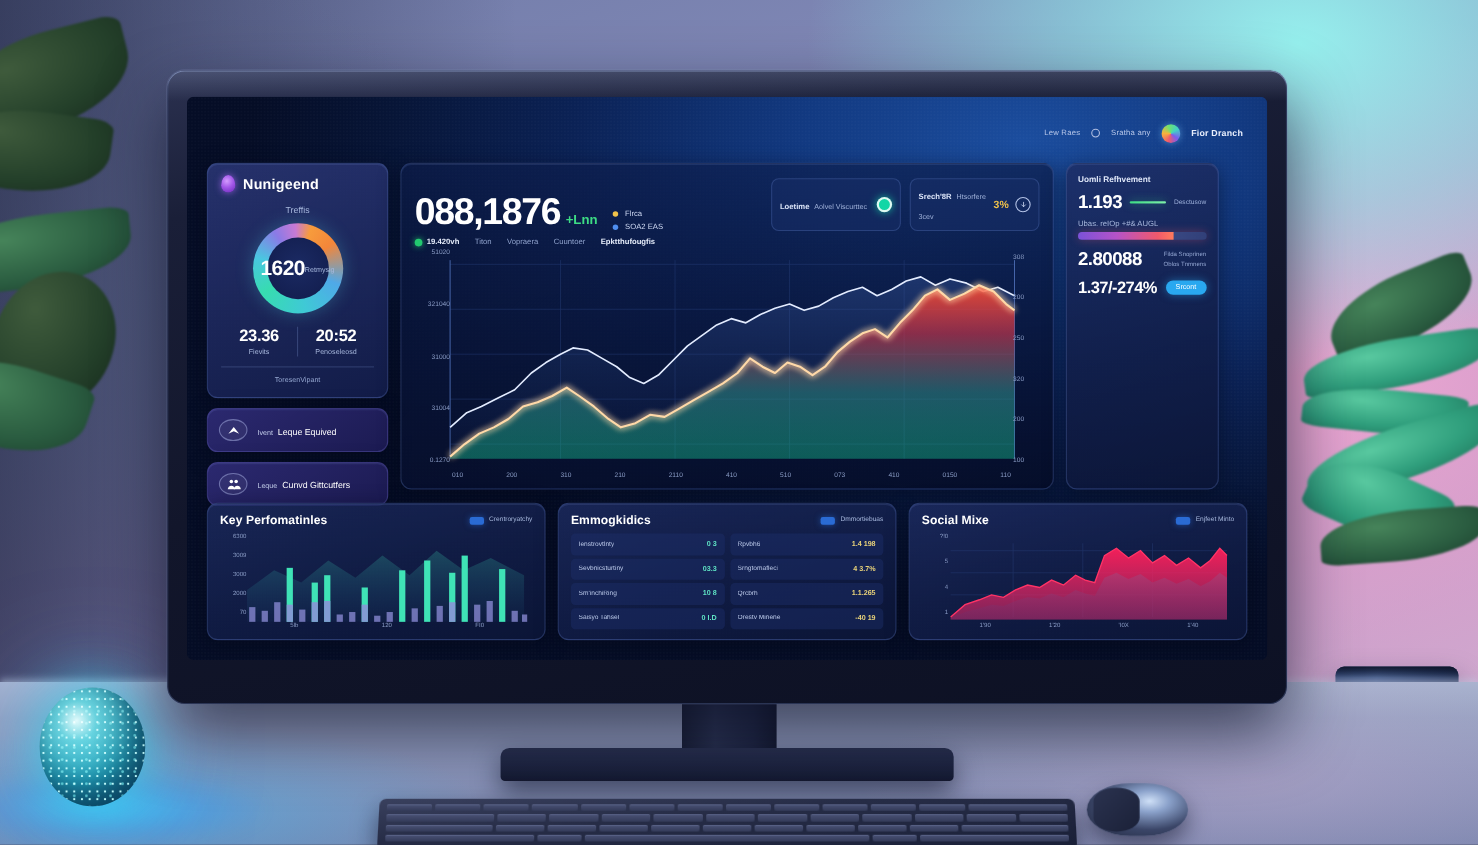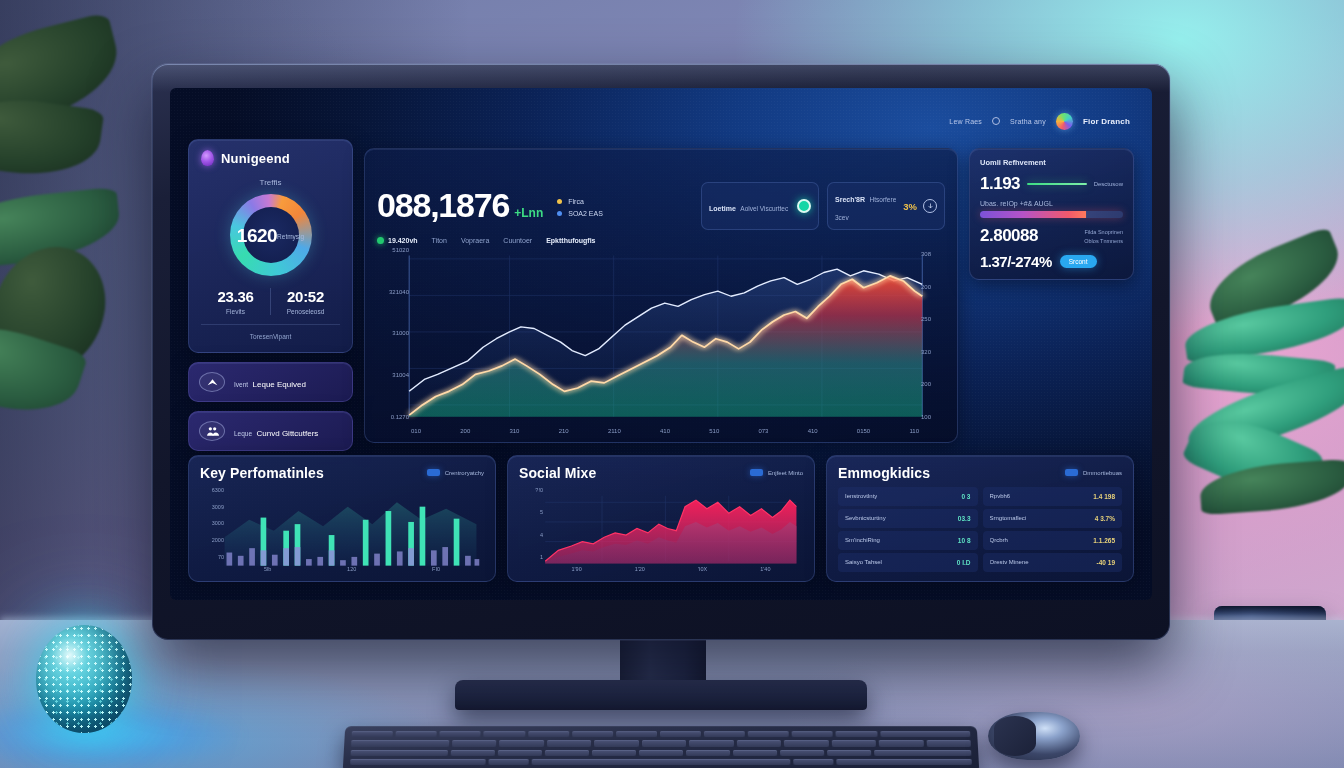--- a/index.html
+++ b/index.html
@@ -142,23 +142,23 @@
   .top-radio { width:8px; height:8px; border-radius:50%; border:1px solid #aebde2; }
   .avatar {
     width:17px; height:17px; border-radius:50%;
     background:conic-gradient(from 200deg,#f25a6b,#f7b33c,#6ee36f,#41d2c6,#7a5cf0,#f25a6b);
     box-shadow:0 0 7px rgba(120,200,255,.5);
   }
   .top-user { font-size:8px; color:#e8eefc; font-weight:bold; letter-spacing:.2px; filter:blur(.3px);}
 
   
   .body { flex:1 1 auto; display:flex; gap:11px; min-height:0; position:relative; z-index:2;}
-  .col-left  { width:165px; flex:0 0 165px; display:flex; flex-direction:column; gap:9px;justify-content:center;}
+  .col-left  { width:165px; flex:0 0 165px; display:flex; flex-direction:column; gap:9px;}
   .col-mid   { flex:1 1 auto; display:flex; flex-direction:column; gap:11px; min-width:0;}
-  .col-right { width:165px; flex:0 0 165px; display:flex; flex-direction:column; gap:9px;}
+  .col-right { width:165px; flex:0 0 165px; display:flex; flex-direction:row; gap:9px;}
 
   .card {
     background:linear-gradient(165deg, rgba(30,44,98,.80) 0%, rgba(18,30,72,.86) 55%, rgba(12,22,56,.9) 100%);
     border:1px solid rgba(92,118,190,.30);
     border-radius:10px;
     box-shadow:0 5px 18px rgba(4,8,24,.5), inset 0 1px 0 rgba(150,175,240,.12);
     position:relative; overflow:hidden;
   }
 
   
@@ -201,21 +201,21 @@
     display:flex; align-items:center; justify-content:center; flex:0 0 auto;
     background:rgba(255,255,255,.05); }
   .navicon svg { width:13px; height:13px; }
   .navtxt { min-width:0; }
   .nav-t1 { font-size:6.5px; color:#c3cdea; filter:blur(.35px);}
   .nav-t2 { font-size:8px; color:#fff; margin-top:2px; filter:blur(.35px); white-space:nowrap; overflow:hidden;}
 
   
   .hero { flex:1 1 auto; padding:11px 12px 8px; display:flex; flex-direction:column; min-height:0;
     background:linear-gradient(170deg, rgba(14,30,78,.55) 0%, rgba(8,18,52,.75) 60%, rgba(5,12,38,.85) 100%);}
-  .hero-top { display:flex; align-items:center; gap:14px; flex:0 0 auto;margin-top:20px;}
+  .hero-top { display:flex; align-items:flex-end; gap:14px; flex:0 0 auto;}
   .bignum-wrap { display:flex; align-items:baseline; gap:5px;}
   .bignum { font-size:34px; font-weight:bold; color:#fff; letter-spacing:-1.2px; line-height:1;}
   .bigdelta { font-size:12px; font-weight:bold; color:#3ddc84; filter:blur(.3px);}
 
   .legend { display:flex; flex-direction:column; gap:5px; padding-top:5px;}
   .legend-item { display:flex; align-items:center; gap:6px;}
   .ldot { width:5px; height:5px; border-radius:50%; }
   .ltxt { font-size:7px; color:#cdd8f2; filter:blur(.35px);}
 
   .minicards { display:flex; gap:8px; margin-left:auto; padding-top:2px;}
@@ -271,21 +271,21 @@
     background:rgba(30,48,110,.48); border:1px solid rgba(95,125,200,.22);
     border-radius:6px; padding:4px 6px; margin-bottom:5px;}
   .lrow-t { font-size:6.5px; color:#c0cdec; filter:blur(.35px);}
   .badge { font-size:6px; color:#06263a; font-weight:bold; border-radius:9px; padding:3px 10px; filter:blur(.3px);}
   .badge-ring { width:11px; height:11px; border-radius:50%; border:1.5px solid #cdd9f2;}
 
   
   .bottom { flex:0 0 125px; display:flex; gap:11px; position:relative; z-index:2;}
   .bcard { flex:1; padding:9px 11px; display:flex; flex-direction:column; min-width:0;}
   .bhead { display:flex; align-items:center; justify-content:space-between; margin-bottom:6px;}
-  .btitle { font-size:14px; font-weight:bold; color:#fff; letter-spacing:.1px;}
+  .btitle { font-size:11px; font-weight:bold; color:#fff; letter-spacing:.1px;}
   .blegend { display:flex; align-items:center; gap:5px;}
   .bchip { width:13px; height:7px; border-radius:2px; background:#2a6bd4; box-shadow:0 0 6px rgba(42,107,212,.6);}
   .blegend span { font-size:6px; color:#a7b8dd; filter:blur(.35px);}
   .bbody { flex:1 1 auto; position:relative; min-height:0;}
   .bbody svg { width:100%; height:100%; display:block;}
   .bx { position:absolute; left:26px; right:6px; bottom:0; display:flex; justify-content:space-around;}
   .bx span { font-size:5.5px; color:#8b9dc6; filter:blur(.35px);}
   .by { position:absolute; left:0; top:0; bottom:12px; width:24px; display:flex; flex-direction:column; justify-content:space-between; align-items:flex-end;}
   .by span { font-size:5.5px; color:#8b9dc6; filter:blur(.35px);}
 
@@ -654,20 +654,72 @@
             <div class="bx">
               <span>5lb</span>
               <span>120</span>
               <span>FI0</span>
             </div>
           </div>
         </div>
 
         <div class="card bcard">
           <div class="bhead">
+            <span class="btitle">Emmogkidics</span>
+            <span class="blegend">
+              <span class="bchip"></span>
+              <span>Dmmortiebuas</span>
+            </span>
+          </div>
+          <div class="dtable">
+            <div class="drow">
+              <span class="dcell">
+                <span class="dk">Ienstrovtlnty</span>
+                <span class="dv">0 3</span>
+              </span>
+              <span class="dcell">
+                <span class="dk">Rpvbh6</span>
+                <span class="dv warm">1.4 198</span>
+              </span>
+            </div>
+            <div class="drow">
+              <span class="dcell">
+                <span class="dk">Sevbnicsturtiny</span>
+                <span class="dv">03.3</span>
+              </span>
+              <span class="dcell">
+                <span class="dk">Srngtomafleci</span>
+                <span class="dv warm">4 3.7%</span>
+              </span>
+            </div>
+            <div class="drow">
+              <span class="dcell">
+                <span class="dk">Sm'inchiRing</span>
+                <span class="dv">10 8</span>
+              </span>
+              <span class="dcell">
+                <span class="dk">Qrcbrh</span>
+                <span class="dv warm">1.1.265</span>
+              </span>
+            </div>
+            <div class="drow">
+              <span class="dcell">
+                <span class="dk">Saisyo Tahsel</span>
+                <span class="dv">0 I.D</span>
+              </span>
+              <span class="dcell">
+                <span class="dk">Orestv Minene</span>
+                <span class="dv warm">-40 19</span>
+              </span>
+            </div>
+          </div>
+        </div>
+
+        <div class="card bcard">
+          <div class="bhead">
             <span class="btitle">Social Mixe</span>
             <span class="blegend">
               <span class="bchip"></span>
               <span>Enjfeet Minto</span>
             </span>
           </div>
           <div class="bbody">
             <svg viewBox="0 0 260 78" preserveAspectRatio="none">
               <defs>
                 <linearGradient id="socA" x1="0" y1="0" x2="0" y2="1">
@@ -698,72 +750,20 @@
               <span>1</span>
             </div>
             <div class="bx">
               <span>1'90</span>
               <span>1'20</span>
               <span>'I0X</span>
               <span>1'40</span>
             </div>
           </div>
         </div>
-
-        <div class="card bcard">
-          <div class="bhead">
-            <span class="btitle">Emmogkidics</span>
-            <span class="blegend">
-              <span class="bchip"></span>
-              <span>Dmmortiebuas</span>
-            </span>
-          </div>
-          <div class="dtable">
-            <div class="drow">
-              <span class="dcell">
-                <span class="dk">Ienstrovtlnty</span>
-                <span class="dv">0 3</span>
-              </span>
-              <span class="dcell">
-                <span class="dk">Rpvbh6</span>
-                <span class="dv warm">1.4 198</span>
-              </span>
-            </div>
-            <div class="drow">
-              <span class="dcell">
-                <span class="dk">Sevbnicsturtiny</span>
-                <span class="dv">03.3</span>
-              </span>
-              <span class="dcell">
-                <span class="dk">Srngtomafleci</span>
-                <span class="dv warm">4 3.7%</span>
-              </span>
-            </div>
-            <div class="drow">
-              <span class="dcell">
-                <span class="dk">Sm'inchiRing</span>
-                <span class="dv">10 8</span>
-              </span>
-              <span class="dcell">
-                <span class="dk">Qrcbrh</span>
-                <span class="dv warm">1.1.265</span>
-              </span>
-            </div>
-            <div class="drow">
-              <span class="dcell">
-                <span class="dk">Saisyo Tahsel</span>
-                <span class="dv">0 I.D</span>
-              </span>
-              <span class="dcell">
-                <span class="dk">Orestv Minene</span>
-                <span class="dv warm">-40 19</span>
-              </span>
-            </div>
-          </div>
-        </div>
       </div>
     </div>
   </div>
 
   <div class="keyboard">
     <div class="krow">
       <span class="key"></span>
         <span class="key"></span>
         <span class="key"></span>
         <span class="key"></span>

